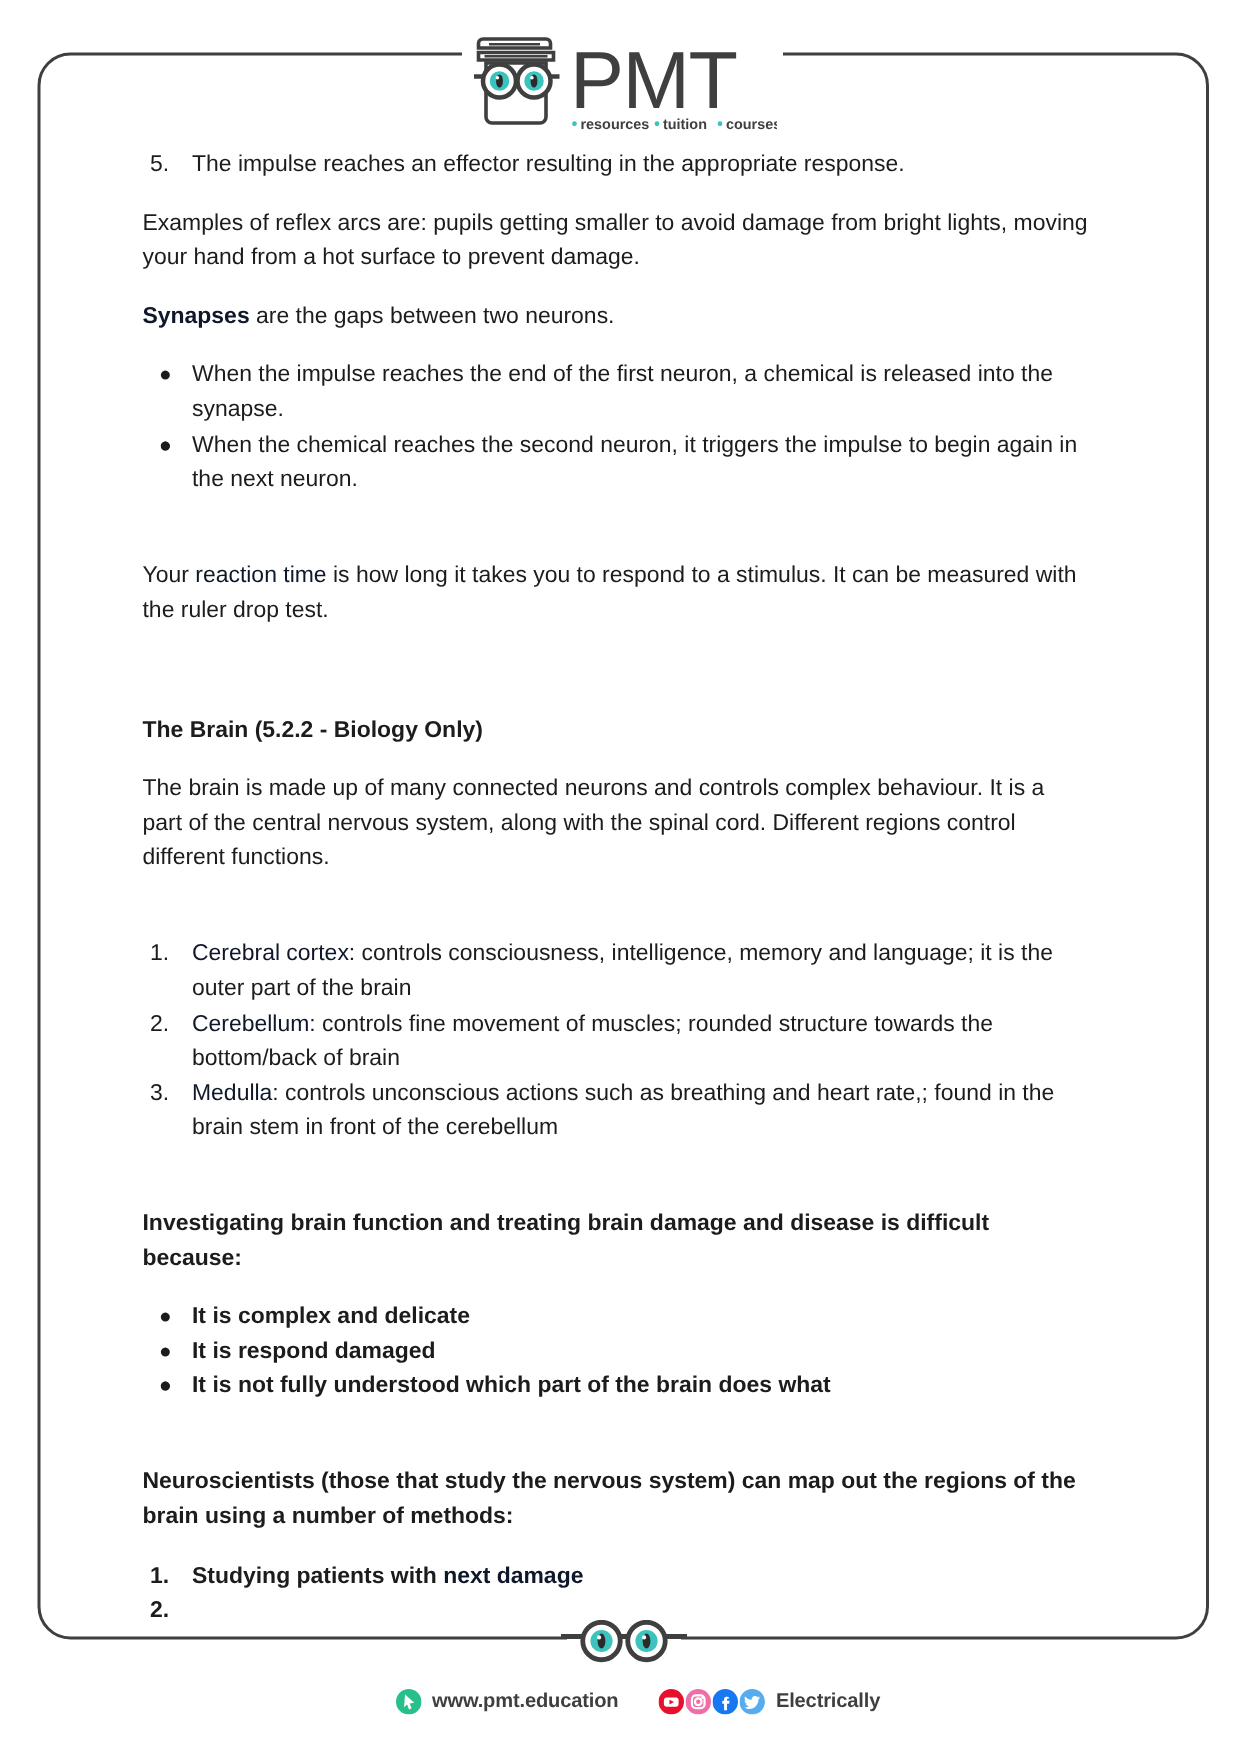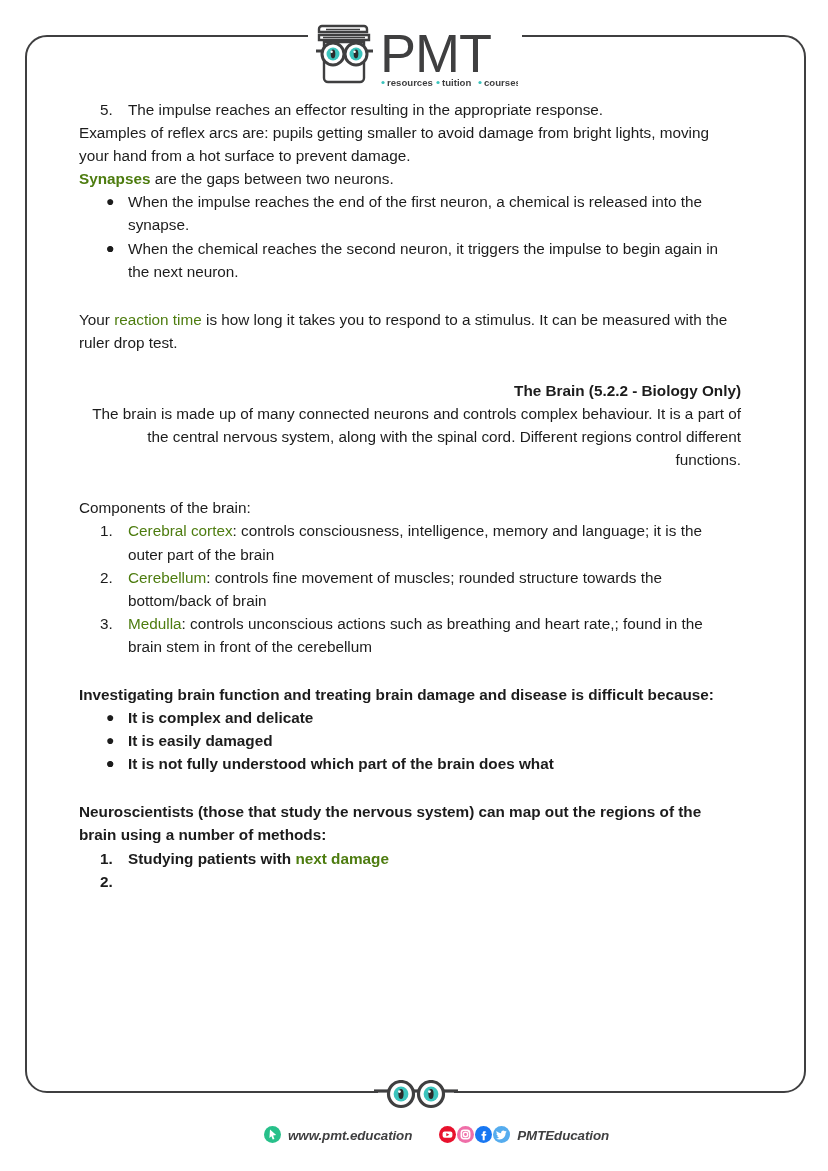--- a/index.html
+++ b/index.html
@@ -44,24 +44,24 @@
 
   
   .content{
     position:absolute;
     left:79px; top:98px;
     width:662px;
     font-size:15.3px;
     line-height:23.1px;
     color:#1c1c1c;
   }
-  .para{ margin:0; }
-  .center{ text-align:right; }
+  .para{ margin:16px; }
+  .center{ text-align:left; }
   .bold{ font-weight:bold; }
-  .green{ color:#4d7c0f; }
+  .green{ color:#0f172a; }
   .spacer-md{ height:25px; }
 
   
   ol.num, ul.bul{ list-style:none; margin:0; padding:0; }
   ol.num > li{
     position:relative;
     padding-left:49px;
     margin:0;
   }
   ol.num > li .marker{
@@ -91,21 +91,21 @@
     position:absolute;
     left:0; top:1126px;
     width:828px; height:34px;
   }
   .footer-inner{
     position:absolute;
     left:264px; top:0;
     display:flex; align-items:center;
     gap:27px;
   }
-  .f-group{ display:flex; align-items:flex-end; gap:7px;font-style:italic; }
+  .f-group{ display:flex; align-items:flex-start; gap:7px; }
   .f-text{
     font-size:13.4px;
     font-weight:bold;
     color:#3f3f40;
     letter-spacing:-0.1px;
   }
   .soc-row{ display:flex; align-items:center; gap:1px; }
 </style>
 </head>
 <body>
@@ -189,21 +189,20 @@
     <span>Your </span><span class="green">reaction time</span><span> is how long it takes you to respond to a stimulus. It can be measured with the ruler drop test.</span>
   </p>
 
   <div class="spacer-md"></div>
 
   <p class="para center bold">The Brain (5.2.2 - Biology Only)</p>
   <p class="para center">The brain is made up of many connected neurons and controls complex behaviour. It is a part of the central nervous system, along with the spinal cord. Different regions control different functions.</p>
 
   <div class="spacer-md"></div>
 
-  <p class="para">Components of the brain:</p>
 
   <ol class="num">
     <li>
       <span class="marker">1.</span>
       <span class="green">Cerebral cortex</span><span>: controls consciousness, intelligence, memory and language; it is the outer part of the brain</span>
     </li>
     <li>
       <span class="marker">2.</span>
       <span class="green">Cerebellum</span><span>: controls fine movement of muscles; rounded structure towards the bottom/back of brain</span>
     </li>
@@ -217,21 +216,21 @@
 
   <p class="para bold">Investigating brain function and treating brain damage and disease is difficult because:</p>
 
   <ul class="bul bold">
     <li>
       <span class="marker">●</span>
       <span>It is complex and delicate</span>
     </li>
     <li>
       <span class="marker">●</span>
-      <span>It is easily damaged</span>
+      <span>It is respond damaged</span>
     </li>
     <li>
       <span class="marker">●</span>
     </li>
     <li>
       <span class="marker">●</span>
       <span>It is not fully understood which part of the brain does what</span>
     </li>
   </ul>
 
@@ -293,18 +292,18 @@
         </svg>
         <svg width="17" height="17" viewBox="0 0 17 17">
           <circle cx="8.5" cy="8.5" r="8.5" fill="#1877f2"></circle>
           <path d="M10.4 5.2 h-1.2 c-1 0 -1.5 0.6 -1.5 1.6 v1.1 h-1.2 v1.9 h1.2 v4.4 h2 v-4.4 h1.4 l0.3 -1.9 h-1.7 v-0.9 c0 -0.4 0.2 -0.6 0.6 -0.6 h1.1 z" fill="#ffffff"></path>
         </svg>
         <svg width="17" height="17" viewBox="0 0 17 17">
           <circle cx="8.5" cy="8.5" r="8.5" fill="#55acee"></circle>
           <path d="M13.6 5.6 c-0.4 0.2 -0.8 0.3 -1.2 0.4 c0.4 -0.3 0.7 -0.7 0.9 -1.2 c-0.4 0.3 -0.9 0.4 -1.4 0.5 c-0.4 -0.4 -1 -0.7 -1.6 -0.7 c-1.2 0 -2.2 1 -2.2 2.2 c0 0.2 0 0.3 0.1 0.5 c-1.8 -0.1 -3.4 -1 -4.5 -2.3 c-0.2 0.3 -0.3 0.7 -0.3 1.1 c0 0.8 0.4 1.4 1 1.8 c-0.4 0 -0.7 -0.1 -1 -0.3 c0 1.1 0.8 2 1.8 2.2 c-0.2 0.1 -0.4 0.1 -0.6 0.1 c-0.1 0 -0.3 0 -0.4 0 c0.3 0.9 1.1 1.5 2.1 1.5 c-0.8 0.6 -1.7 1 -2.8 1 c-0.2 0 -0.4 0 -0.5 0 c1 0.6 2.1 1 3.4 1 c4 0 6.2 -3.3 6.2 -6.2 c0 -0.1 0 -0.2 0 -0.3 c0.4 -0.3 0.8 -0.7 1 -1.1 z" fill="#ffffff"></path>
         </svg>
       </span>
-      <span class="f-text">PMTEducation</span>
+      <span class="f-text">Electrically</span>
     </div>
 
   </div>
 
 </div>
 
 </body></html>

